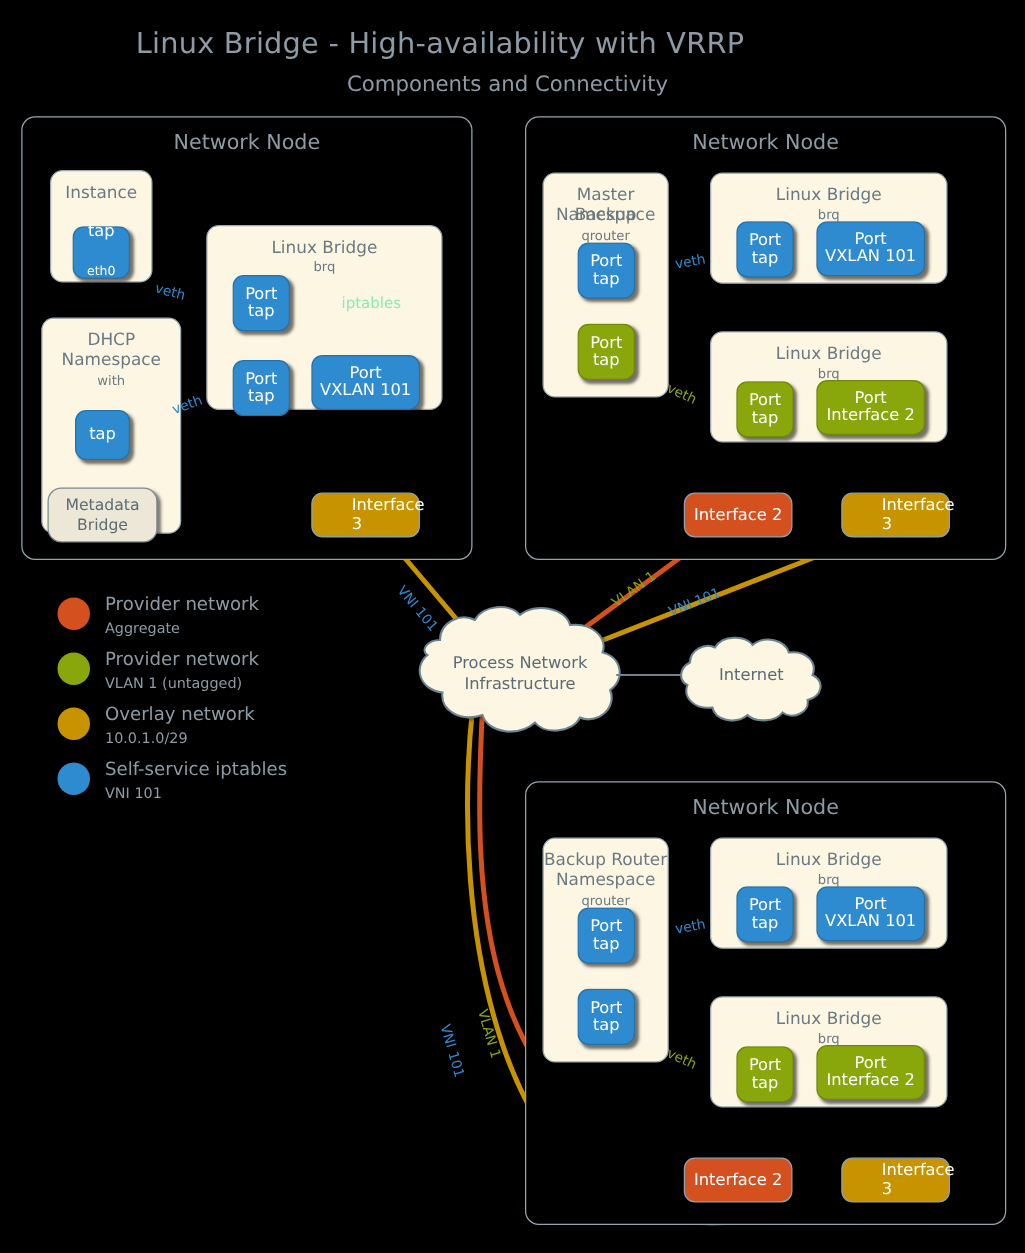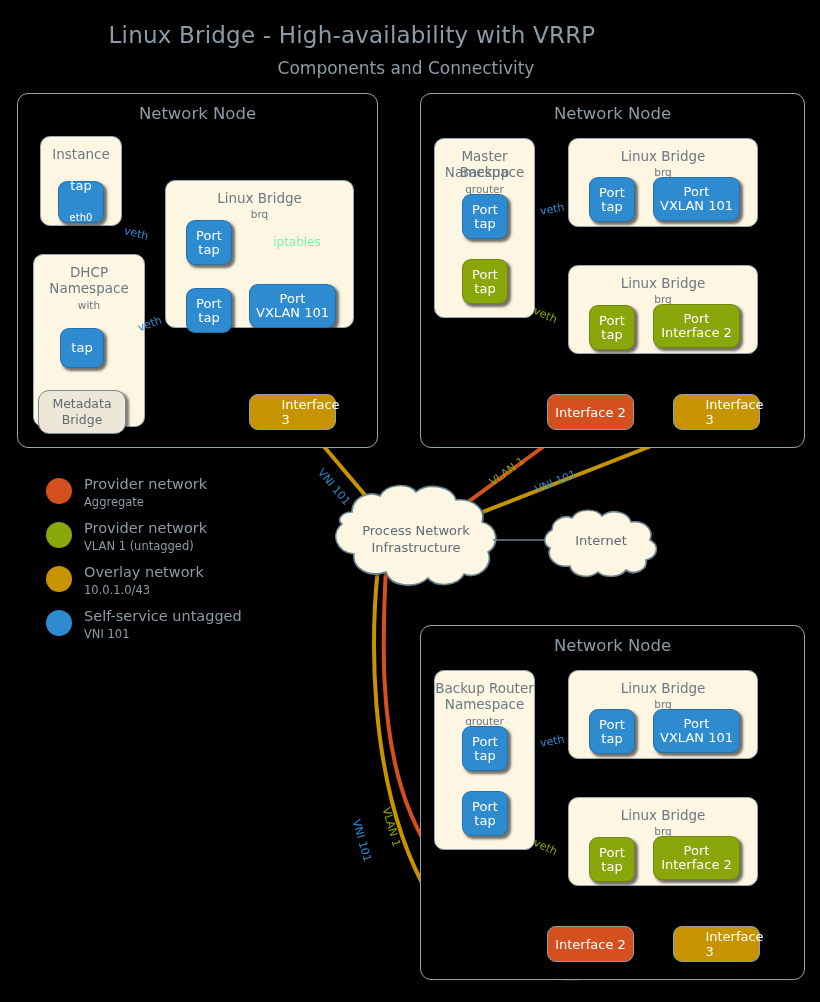--- a/index.html
+++ b/index.html
@@ -406,25 +406,25 @@
       <div class="legend-sub">Aggregate</div>
     </div>
     <div class="legend-row">
       <div class="legend-dot" style="background:#89a60b;"></div>
       <div class="legend-main">Provider network</div>
       <div class="legend-sub">VLAN 1 (untagged)</div>
     </div>
     <div class="legend-row">
       <div class="legend-dot" style="background:#c79400;"></div>
       <div class="legend-main">Overlay network</div>
-      <div class="legend-sub">10.0.1.0/43</div>
+      <div class="legend-sub">10.0.1.0/29</div>
     </div>
     <div class="legend-row">
       <div class="legend-dot" style="background:#2e8bd0;"></div>
-      <div class="legend-main">Self-service untagged</div>
+      <div class="legend-main">Self-service iptables</div>
       <div class="legend-sub">VNI 101</div>
     </div>
   </div>
 
   <div class="node" style="left:420px; top:625px; width:385px; height:355px;">
     <div class="node-title">Network Node</div>
   </div>
 
   <div class="box" style="left:434px; top:670px; width:101px; height:180px;">
     <div class="box-title">Backup Router</div>

